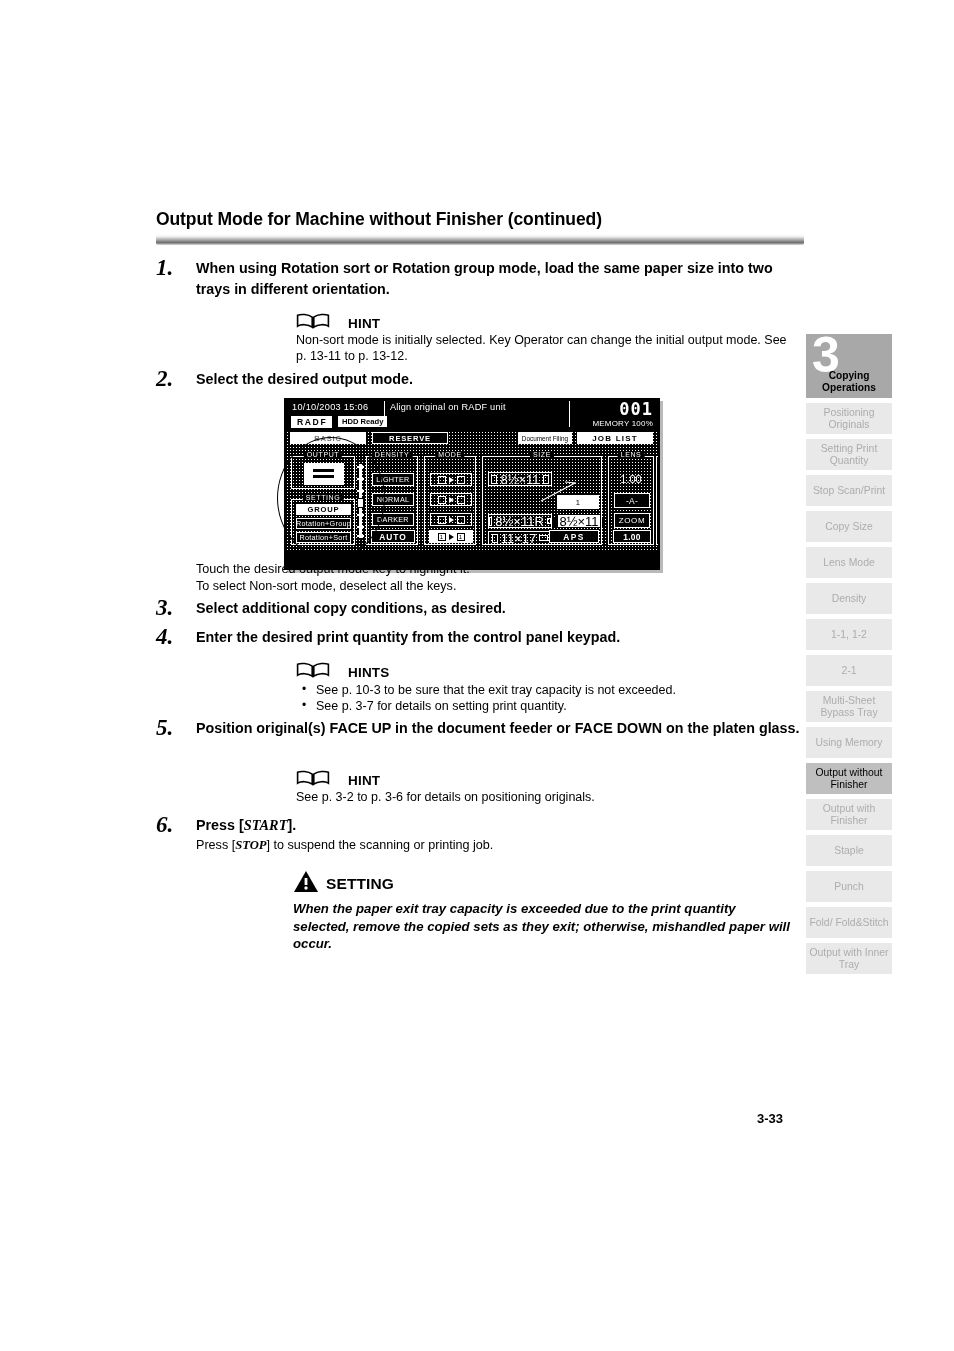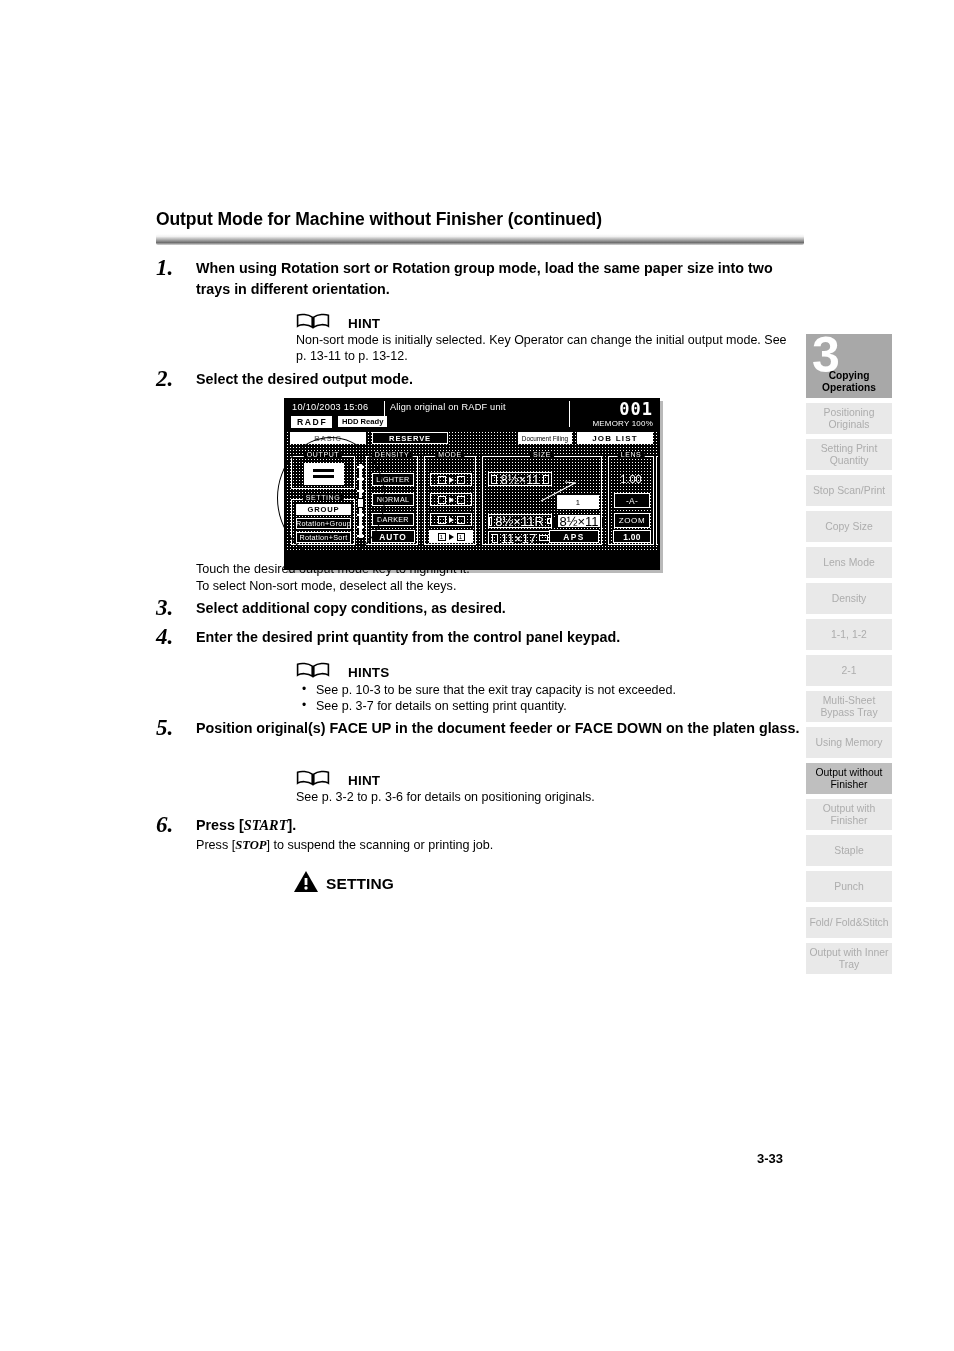--- a/index.html
+++ b/index.html
@@ -66,21 +66,21 @@
     text-align:center;line-height:11.5px;
   }
   .rail-item{
     margin-top:5px;height:31px;background:#e9e9e9;color:#adadad;
     display:flex;align-items:center;justify-content:center;text-align:center;
     font-size:10.4px;line-height:11.6px;padding:0 3px;box-sizing:border-box;
   }
   .rail-item.active{background:#bfbfbf;color:#000;}
 
   
-  .folio{position:absolute;left:757px;top:1111px;font-size:13px;font-weight:bold;margin-top:40px;}
+  .folio{position:absolute;left:757px;top:1111px;font-size:13px;font-weight:bold;}
 
   
   .lcd-frame{
     position:absolute;left:284px;top:398px;width:376px;height:172px;
     background:#000;border:2px solid #000;box-sizing:border-box;
     box-shadow:3px 3px 0 #b9b9b9;
     font-family:"Liberation Sans", sans-serif;
     overflow:hidden;
   }
   .lcd{position:relative;width:100%;height:100%;background:#000;}
@@ -432,20 +432,21 @@
     <div class="caution-head">
       <span>
         <svg viewBox="0 0 26 23" width="26" height="23" aria-hidden="true">
           <path d="M13,1 L25,22 L1,22 Z" fill="#000"></path>
           <rect x="11.6" y="8" width="2.8" height="7" fill="#fff"></rect>
           <circle cx="13" cy="18" r="1.7" fill="#fff"></circle>
         </svg>
       </span>
       <span class="caution-label">SETTING</span>
     </div>
+    <div class="caution-body">When the paper exit tray capacity is exceeded due to the print quantity selected, remove the copied sets as they exit; otherwise, mishandled paper will occur.</div>
   </div>
 
   <div class="rail">
     <div class="rail-chapter">
       <span class="bignum">3</span>
       <span class="clabel">
         <span>Copying</span><br>
         <span>Operations</span>
       </span>
     </div>

